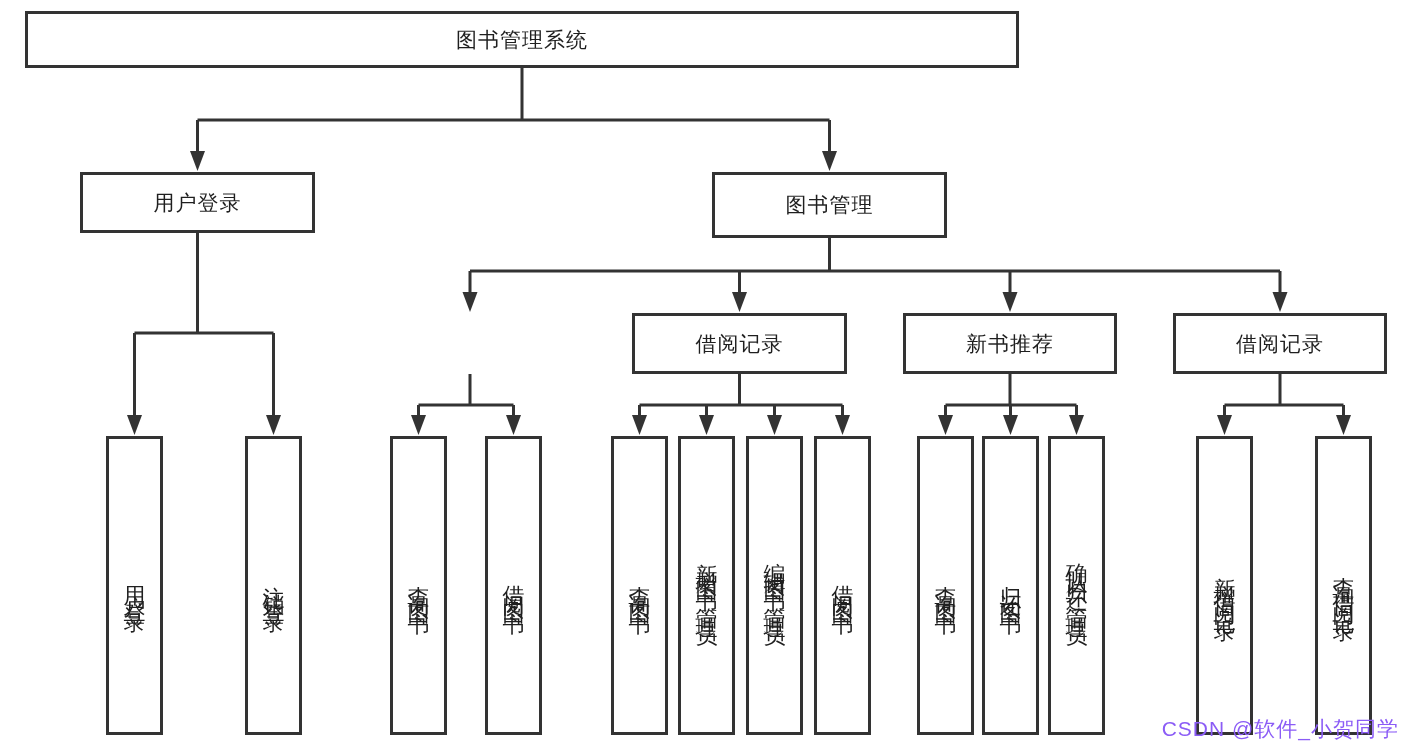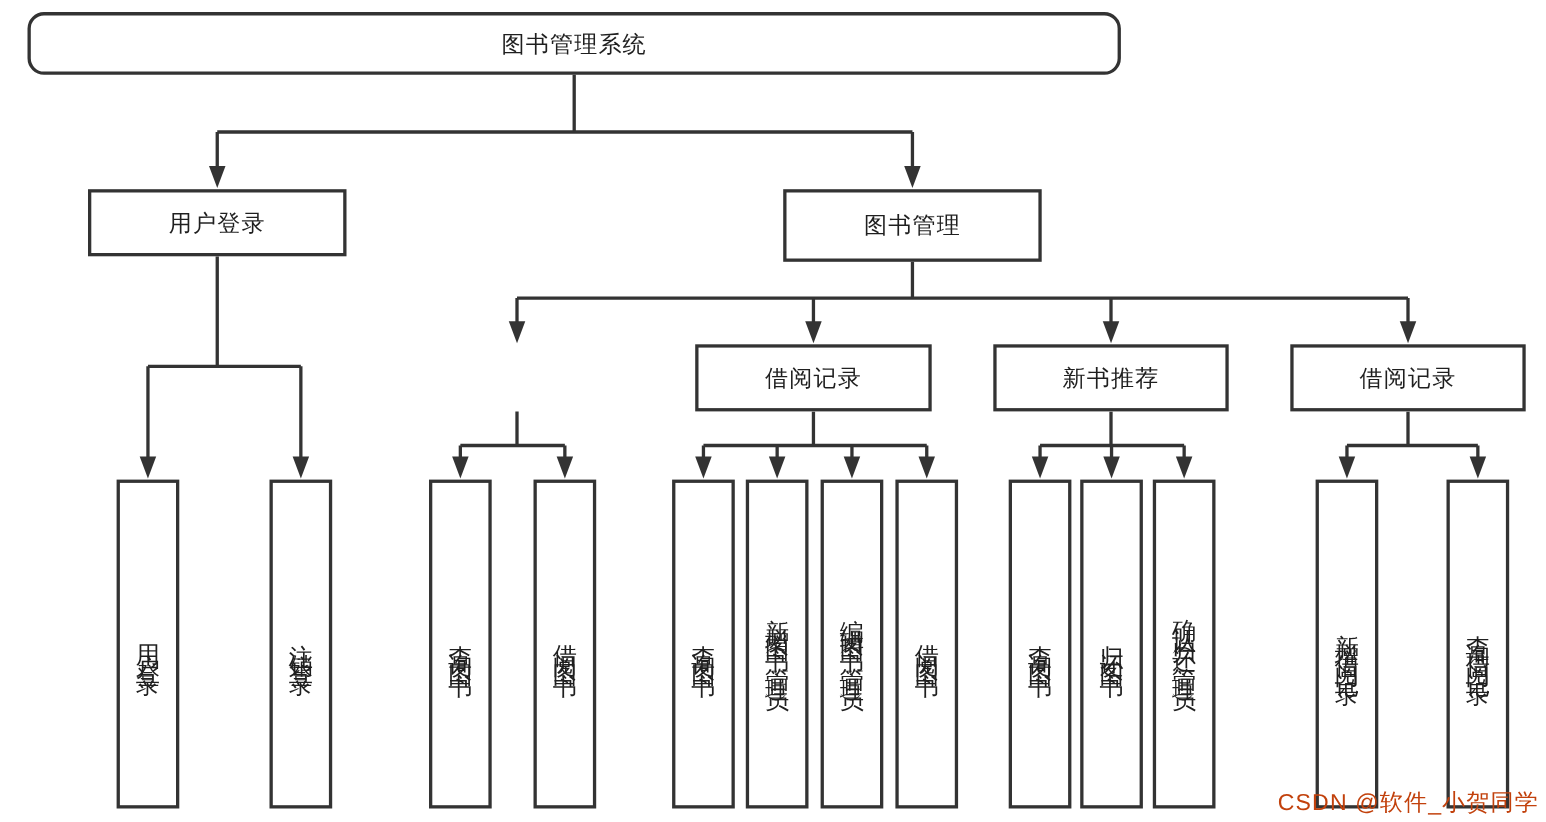--- a/index.html
+++ b/index.html
@@ -29,21 +29,21 @@
     font-size: 22px;
     letter-spacing: 9px;
     line-height: 1;
     white-space: nowrap;
   }
   #watermark {
     position: absolute;
     right: 6px;
     bottom: 4px;
     font-size: 21px;
-    color: #c2410c;
+    color: #8b5cf6;
     letter-spacing: 1px;
     z-index: 5;
     text-align: right;
   }
 </style>
 </head>
 <body>
 
 <div id="stage">
 
@@ -80,21 +80,21 @@
       <polygon points="767,415 782,415 774.5,435"></polygon>
       <polygon points="835,415 850,415 842.5,435"></polygon>
       <polygon points="938,415 953,415 945.5,435"></polygon>
       <polygon points="1003,415 1018,415 1010.5,435"></polygon>
       <polygon points="1069,415 1084,415 1076.5,435"></polygon>
       <polygon points="1217,415 1232,415 1224.5,435"></polygon>
       <polygon points="1336,415 1351,415 1343.5,435"></polygon>
     </g>
   </svg>
 
-  <div class="box hbox" style="left:25px; top:11px; width:994px; height:57px;border-radius:15px;">
+  <div class="box hbox" style="left:25px; top:11px; width:994px; height:57px;">
     <span>图书管理系统</span>
   </div>
 
   <div class="box hbox" style="left:80px; top:172px; width:235px; height:61px;">
     <span>用户登录</span>
   </div>
   <div class="box hbox" style="left:712px; top:172px; width:235px; height:66px;">
     <span>图书管理</span>
   </div>
 

